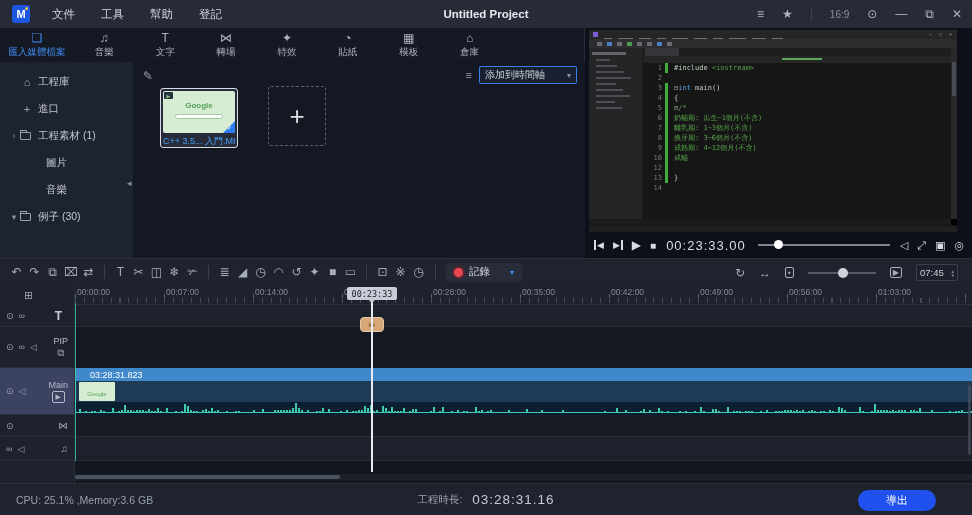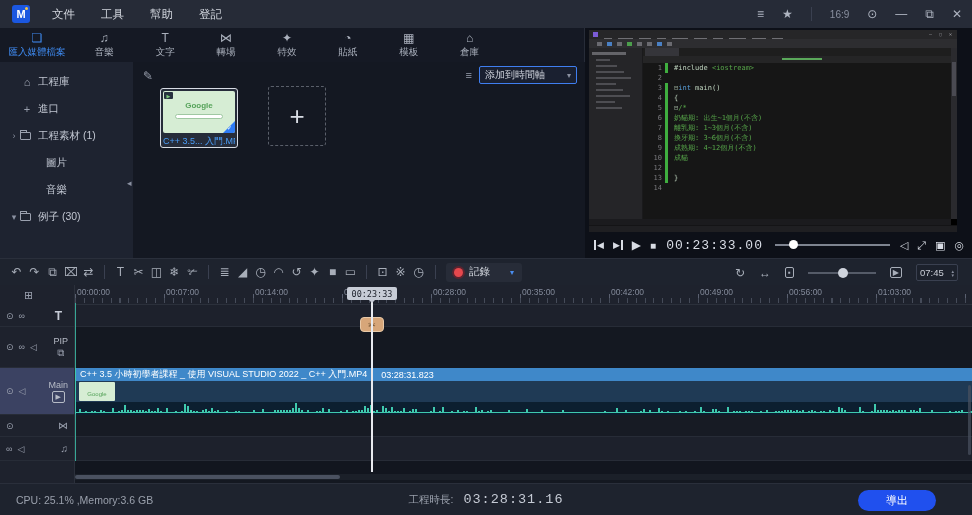--- a/index.html
+++ b/index.html
@@ -1,19 +1,19 @@
 <!DOCTYPE html>
 <html><head>
 <meta charset="utf-8">
 <style>
   * { margin:0; padding:0; box-sizing:border-box; }
   html,body { background:#0c0f16; }
   body { font-family:"Liberation Sans","DejaVu Sans",sans-serif; color:#c9cdd6; }
   .app { position:relative; width:972px; height:515px; background:#161a24; overflow:hidden; }
-  .seg { font-family:Liberation Mono, monospace; letter-spacing:1px; }
+  .seg { font-family:Liberation Sans, sans-serif; letter-spacing:1px; }
 
   
   .titlebar { position:absolute; left:0; top:0; width:972px; height:28px; background:#262b37; display:flex; align-items:center; }
   .logo { width:18px; height:18px; margin-left:12px; background:#1b57e0; border-radius:3px; color:#fff; font-weight:bold; font-size:11px; display:flex; align-items:center; justify-content:center; position:relative; }
   .logo::after { content:''; position:absolute; right:2px; top:2px; width:3px; height:3px; background:#f5c542; border-radius:50%; }
   .menus { display:flex; gap:26px; margin-left:22px; font-size:11.5px; color:#d0d4dc; }
   .menus span { cursor:default; }
   .tb-title { position:absolute; left:0; right:0; text-align:center; font-size:11.5px; color:#e8eaf0; font-weight:bold; pointer-events:none; }
   .tb-right { position:absolute; right:10px; top:0; height:28px; display:flex; align-items:center; gap:18px; font-size:12px; color:#aeb4c0; }
   .tb-right .sep { width:1px; height:14px; background:#3a4050; }
@@ -179,20 +179,21 @@
   <div class="titlebar">
     <div class="logo">
         <span>M</span>
       </div>
     <div class="menus">
       <span>文件</span>
       <span>工具</span>
       <span>幫助</span>
       <span>登記</span>
     </div>
+    <div class="tb-title">Untitled Project</div>
     <div class="tb-right">
       <span class="wbtn" style="font-weight:bold;">≡</span>
       <span class="wbtn">★</span>
       <span class="sep"></span>
       <span class="ratio">16:9</span>
       <span class="wbtn">⊙</span>
       <span class="wbtn">—</span>
       <span class="wbtn">⧉</span>
       <span class="wbtn">✕</span>
     </div>
@@ -517,21 +518,20 @@
             <span class="th-glyph">♫</span>
           </span>
       </div>
     </div>
     <div class="ruler"><span id="ruler-labels"><span class="rlabel" style="left: 2px;">00:00:00</span><span class="rlabel" style="left: 91px;">00:07:00</span><span class="rlabel" style="left: 180px;">00:14:00</span><span class="rlabel" style="left: 269px;">00:21:00</span><span class="rlabel" style="left: 358px;">00:28:00</span><span class="rlabel" style="left: 447px;">00:35:00</span><span class="rlabel" style="left: 536px;">00:42:00</span><span class="rlabel" style="left: 625px;">00:49:00</span><span class="rlabel" style="left: 714px;">00:56:00</span><span class="rlabel" style="left: 803px;">01:03:00</span></span></div>
     <div class="tl-rows">
       <div class="lane lane-text"></div>
       <div class="lane lane-main">
         <div class="clip">
           <div class="clip-head">
-            <span class="ct">C++ 3.5 小時初學者課程 _ 使用 VISUAL STUDIO 2022 _ C++ 入門.MP4</span>
             <span class="clip-dur">03:28:31.823</span>
           </div>
           <div class="clip-body">
             <div class="clip-thumb"><span>Google</span></div>
           </div>
           <div class="clip-wave" id="wave">
               <span style="height: 1px;"></span>
               <span style="height: 3.6px;"></span>
               <span style="height: 1px;"></span>
               <span style="height: 1.7px;"></span>

